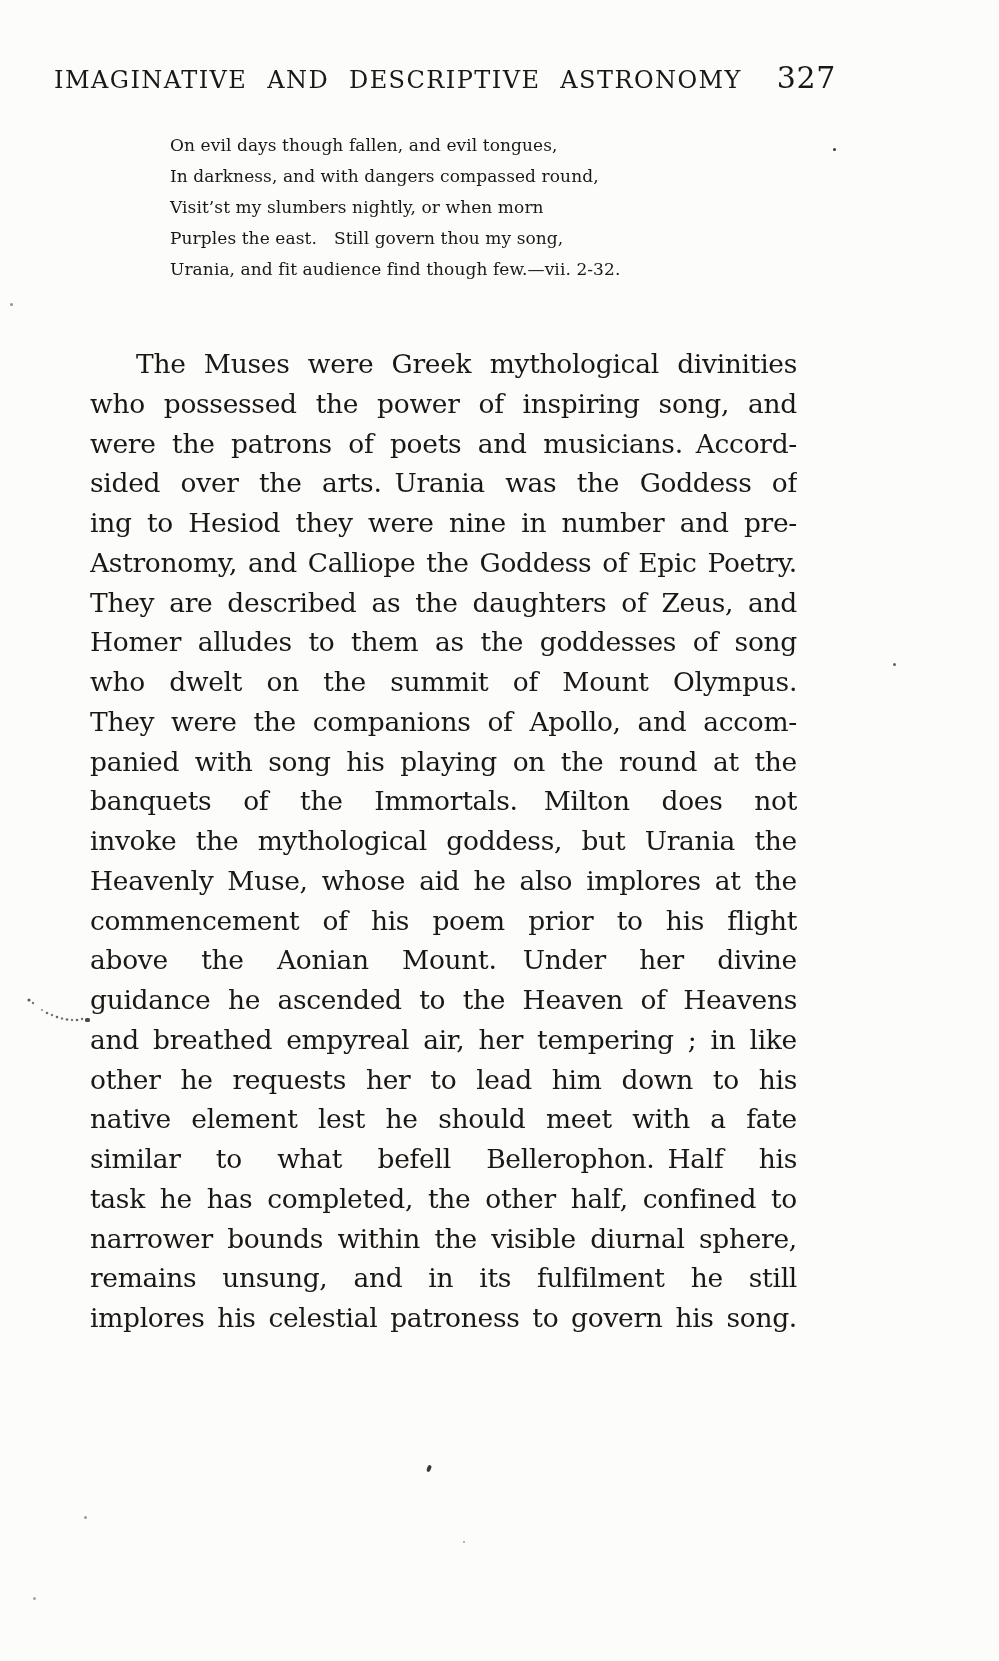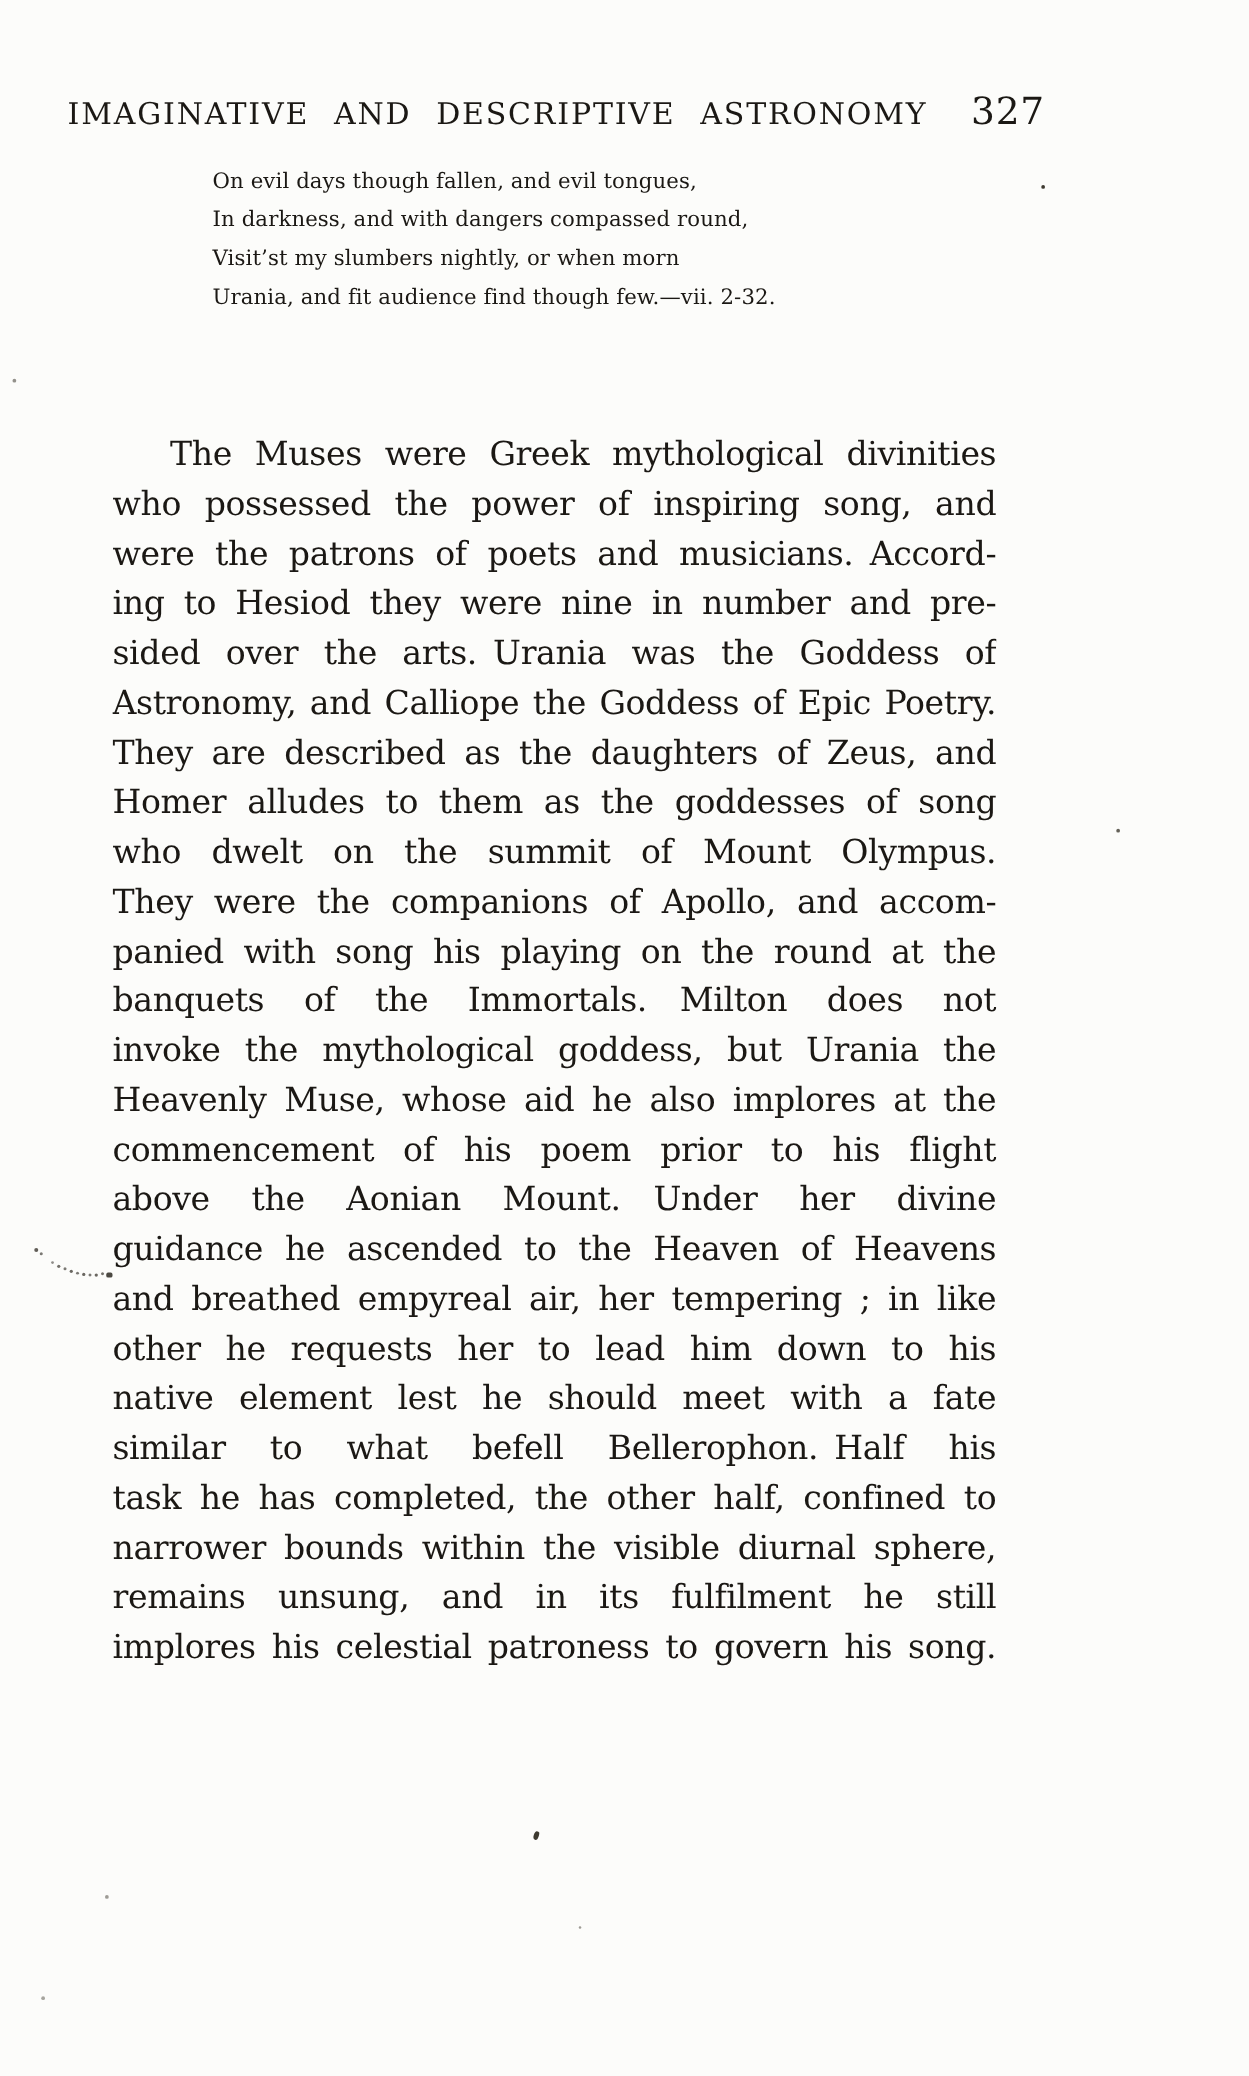--- a/index.html
+++ b/index.html
@@ -12,21 +12,21 @@
     width: 999px;
     height: 1661px;
     background: #fcfcfa;
     overflow: hidden;
     font-family: "DejaVu Serif", serif;
     color: #1b1814;
   }
   
   .running-head {
     position: absolute;
-    top: 72px;
+    top: 60px;
     left: 90px;
     width: 710px;
     display: flex;
     justify-content: center;
     align-items: baseline;
     gap: 16px;
     white-space: nowrap;
   }
   .head-title {
     font-size: 24px;
@@ -90,29 +90,30 @@
 
   <header class="running-head">
     <span class="head-title">IMAGINATIVE AND DESCRIPTIVE ASTRONOMY</span>
     <span class="head-page-number">327</span>
   </header>
 
   <section class="poem">
     <div class="poem-line">On evil days though fallen, and evil tongues,</div>
     <div class="poem-line">In darkness, and with dangers compassed round,</div>
     <div class="poem-line">Visit’st my slumbers nightly, or when morn</div>
+    <div class="poem-line">Purples the east. Still govern thou my song,</div>
     <div class="poem-line">Urania, and fit audience find though few.—vii. 2-32.</div>
   </section>
 
   <section class="body-text">
     <div class="b-line indent">The Muses were Greek mythological divinities</div>
     <div class="b-line">who possessed the power of inspiring song, and</div>
     <div class="b-line">were the patrons of poets and musicians. Accord-</div>
+    <div class="b-line">sided over the arts. Urania was the Goddess of</div>
     <div class="b-line">ing to Hesiod they were nine in number and pre-</div>
-    <div class="b-line">sided over the arts. Urania was the Goddess of</div>
     <div class="b-line">Astronomy, and Calliope the Goddess of Epic Poetry.</div>
     <div class="b-line">They are described as the daughters of Zeus, and</div>
     <div class="b-line">Homer alludes to them as the goddesses of song</div>
     <div class="b-line">who dwelt on the summit of Mount Olympus.</div>
     <div class="b-line">They were the companions of Apollo, and accom-</div>
     <div class="b-line">panied with song his playing on the round at the</div>
     <div class="b-line">banquets of the Immortals. Milton does not</div>
     <div class="b-line">invoke the mythological goddess, but Urania the</div>
     <div class="b-line">Heavenly Muse, whose aid he also implores at the</div>
     <div class="b-line">commencement of his poem prior to his flight</div>

